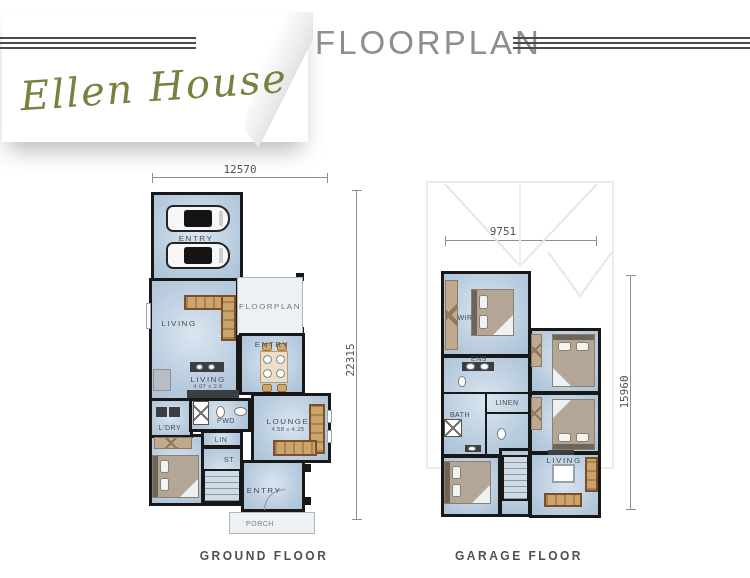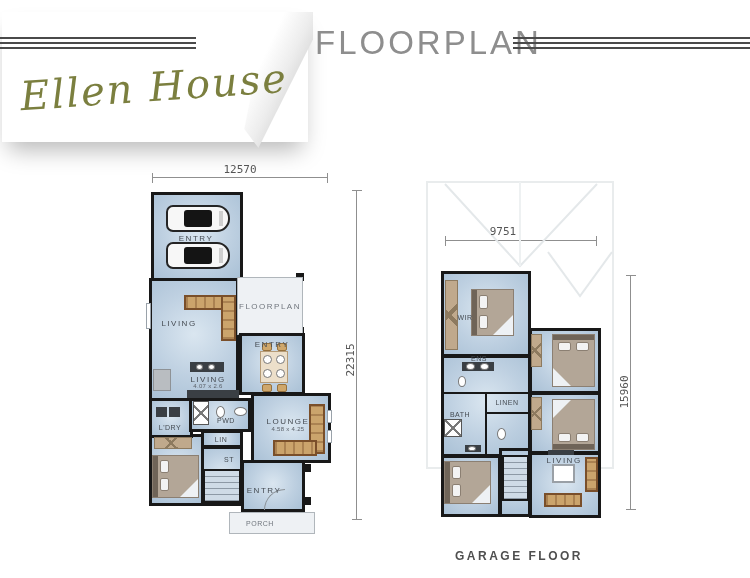--- a/index.html
+++ b/index.html
@@ -177,20 +177,21 @@
   <div class="rlabel" style="left:208px;top:379px;">LIVING</div>
   <div class="rlabel dimtxt" style="left:208px;top:386px;">4.07 x 2.6</div>
   <div class="rlabel xs" style="left:170px;top:427px;">L'DRY</div>
   <div class="rlabel xs" style="left:226px;top:420px;">PWD</div>
   <div class="rlabel" style="left:288px;top:421px;">LOUNGE</div>
   <div class="rlabel dimtxt" style="left:288px;top:429px;">4.58 x 4.25</div>
   <div class="rlabel xs" style="left:221px;top:439px;">LIN</div>
   <div class="rlabel xs" style="left:229px;top:459px;">ST</div>
   <div class="rlabel" style="left:264px;top:490px;">ENTRY</div>
   <div class="rlabel xs outdoorlbl" style="left:260px;top:523px;">PORCH</div>
+  <div class="floor-caption" style="left:264px;top:549px;">GROUND FLOOR</div>
 
   <div class="dim-h" style="left:445px;top:240px;width:152px;"></div>
   <div class="dim-label" style="left:503px;top:231px;">9751</div>
   <div class="dim-v" style="left:630px;top:275px;height:235px;"></div>
   <div class="dim-label vert" style="left:624px;top:392px;">15960</div>
 
   <div class="room" style="left:441px;top:271px;width:90px;height:86px;z-index:2;"></div>
   <div class="room" style="left:529px;top:328px;width:72px;height:66px;z-index:2;"></div>
   <div class="room" style="left:441px;top:355px;width:90px;height:102px;z-index:2;"></div>
   <div class="iwall" style="left:443px;top:392px;width:86px;height:2px;z-index:4;"></div>

